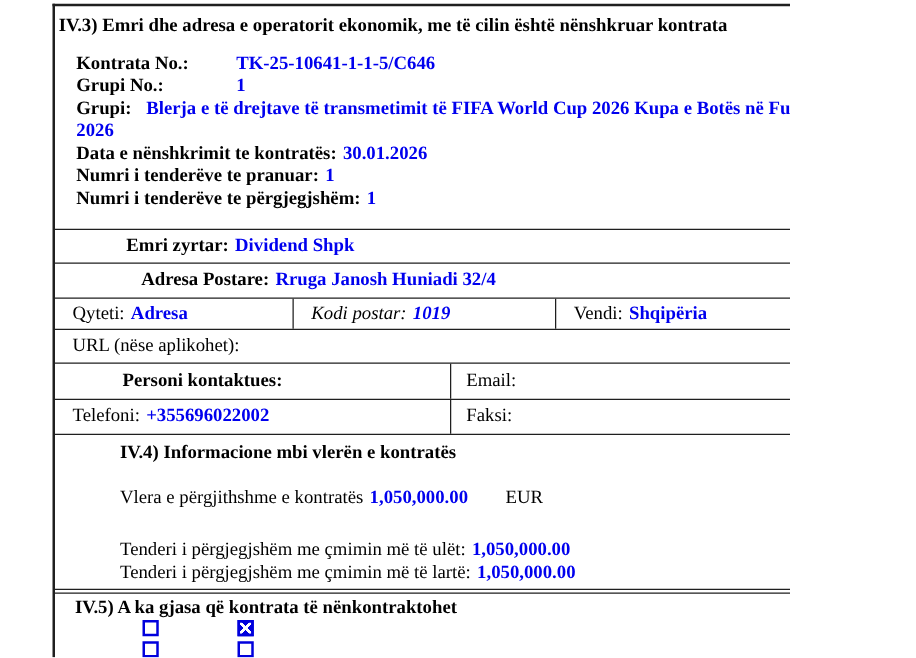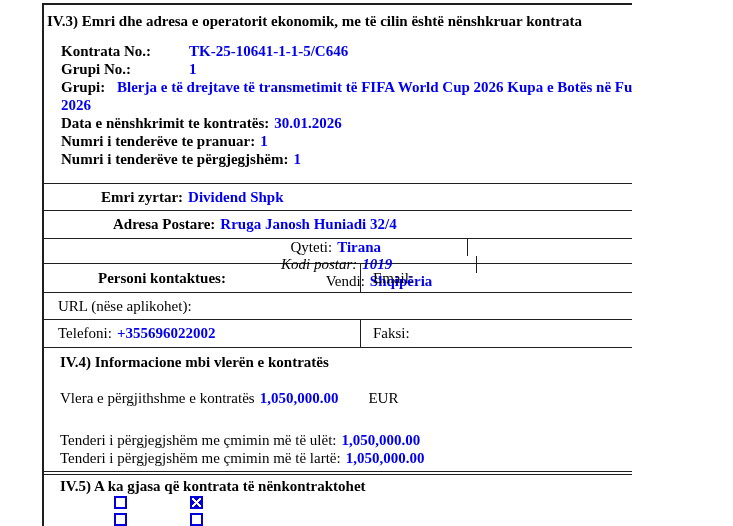--- a/index.html
+++ b/index.html
@@ -34,36 +34,36 @@
   .kv-rows { padding-left: 17px; padding-right: 10px; margin-top: 11px; line-height: 18px; }
   .kv .lbl { font-weight: 700; }
   .lbl-w128 { display: inline-block; width: 128px; }
   .lbl-w56 { display: inline-block; width: 56px; }
   .lbl-inline { margin-right: 5px; }
 
   
   .row { box-sizing: border-box; border-bottom: 1.5px solid #1f1f1f; display: flex; align-items: center; }
   .row-emri { height: 27px; padding-left: 17px; }
   .row-adresa { height: 28px; padding-left: 29px; text-align: center; }
-  .row-qyteti { height: 25px; padding: 0; flex-direction: column; }
+  .row-qyteti { height: 25px; padding: 0; }
   .row-url { height: 27px; padding-left: 14px; }
   .row-split { padding: 0; }
   .row-personi { height: 29px; }
   .row-telefoni { height: 28px; }
   .cell { display: flex; align-items: center; box-sizing: border-box; height: 100%; padding-left: 14px; }
   .cell-sep { border-right: 1.5px solid #1f1f1f; }
   .cw1 { width: 191px; }
   .cw2 { width: 210px; font-style: italic; }
   .cw3 { flex: 1; }
   .pw1 { width: 317px; }
   .pw2 { flex: 1; padding-left: 12px; }
   .gap { display: inline-block; width: 5px; }
 
   
-  .sec4 { height: 123px; box-sizing: border-box; padding-left: 16px; padding-top: 5px; }
+  .sec4 { height: 123px; box-sizing: border-box; padding-left: 16px; padding-top: 5px; margin-left: 36px; }
   .sec-title4 { font-weight: 700; line-height: 19px; }
   .vlera-line { margin-top: 18px; }
   .vlera-line .cur { margin-left: 30px; }
   .tline1 { margin-top: 24px; line-height: 18px; }
   .tline2 { line-height: 18px; }
 
   
   .sec5 { box-sizing: border-box; border-top: 4px double #1f1f1f; padding-top: 2px; height: 57px; }
   .sec-title5 { font-weight: 700; padding-left: 16px; line-height: 19px; }
   .cb-area { position: relative; height: 36px; }
@@ -123,45 +123,45 @@
     <div class="row row-adresa">
       <span class="b">Adresa Postare:</span>
         <span class="gap"></span>
         <span class="blue">Rruga Janosh Huniadi 32/4</span>
     </div>
 
     <div class="row row-qyteti row-split">
       <div class="cell cell-sep cw1">
         <span>Qyteti:</span>
           <span class="gap"></span>
-          <span class="blue">Tirana</span>
+          <span class="blue">Adresa</span>
       </div>
       <div class="cell cell-sep cw2">
         <span>Kodi postar:</span>
           <span class="gap"></span>
           <span class="blue">1019</span>
       </div>
       <div class="cell cw3">
         <span>Vendi:</span>
           <span class="gap"></span>
           <span class="blue">Shqipëria</span>
       </div>
+    </div>
+
+    <div class="row row-url">
+      <span>URL (nëse aplikohet):</span>
     </div>
 
     <div class="row row-personi row-split">
       <div class="cell cell-sep pw1">
         <span class="b">Personi kontaktues:</span>
       </div>
       <div class="cell pw2">
         <span>Email:</span>
       </div>
-    </div>
-
-    <div class="row row-url">
-      <span>URL (nëse aplikohet):</span>
     </div>
 
     <div class="row row-telefoni row-split">
       <div class="cell cell-sep pw1">
         <span>Telefoni:</span>
           <span class="gap"></span>
           <span class="blue">+355696022002</span>
       </div>
       <div class="cell pw2">
         <span>Faksi:</span>

